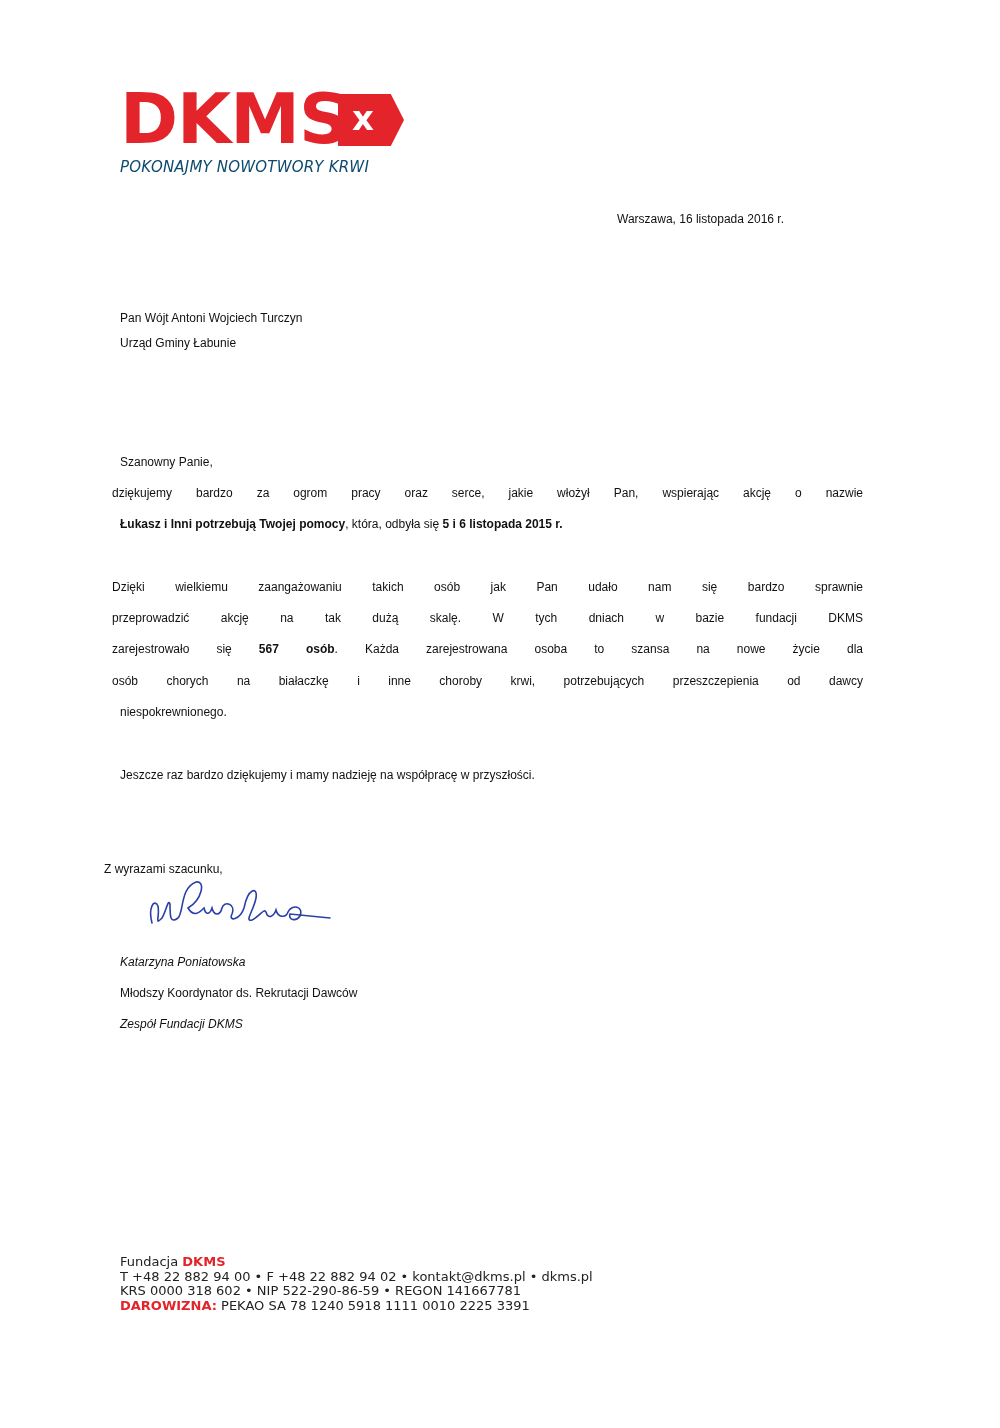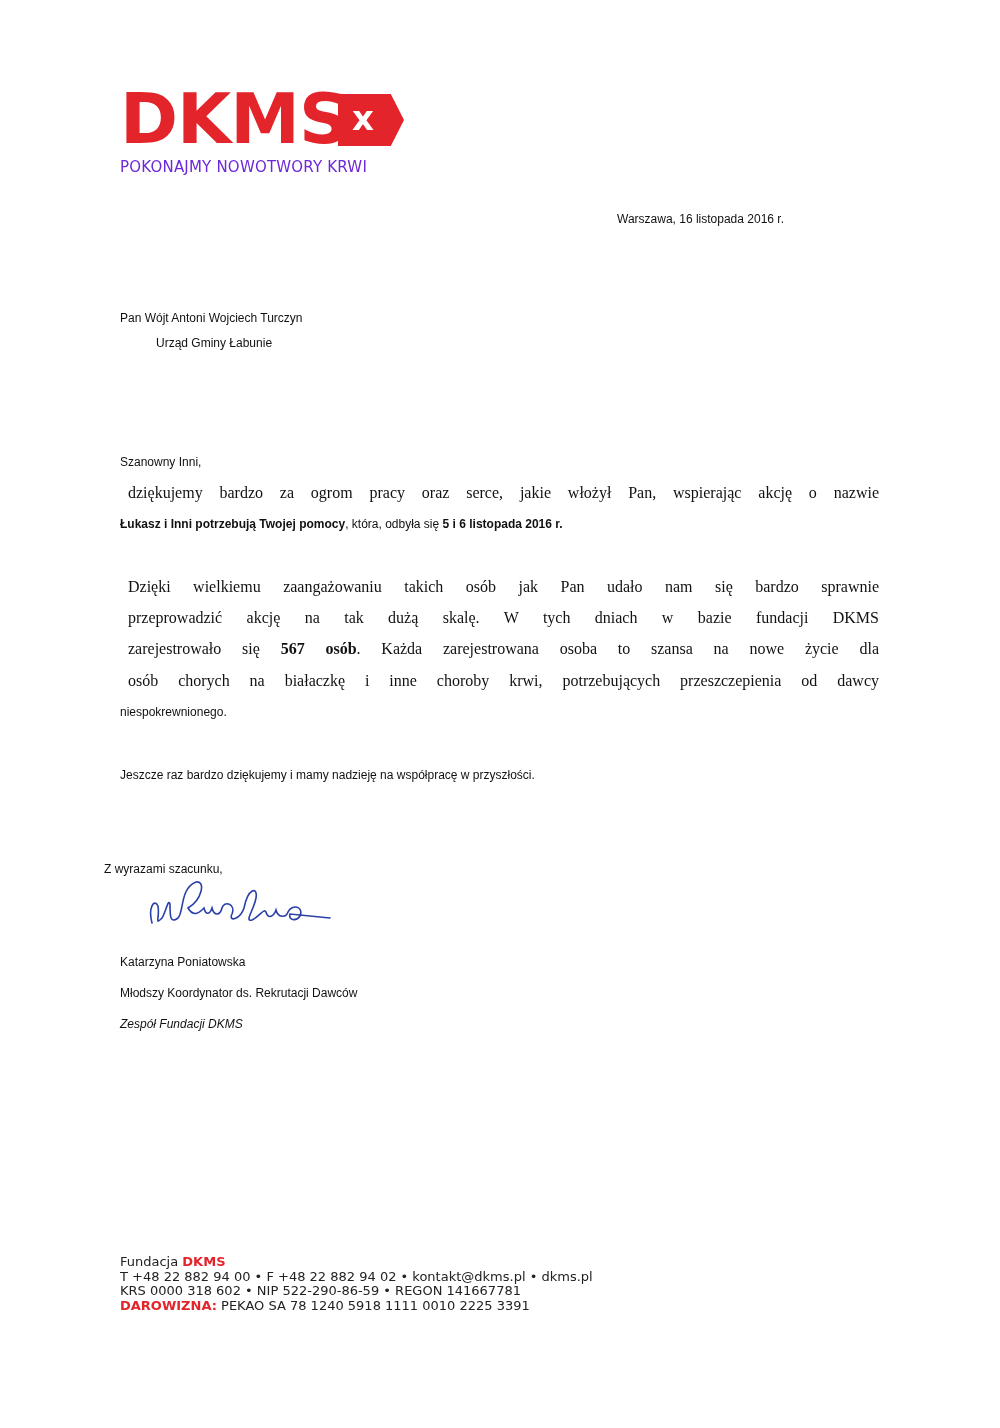--- a/index.html
+++ b/index.html
@@ -15,65 +15,65 @@
     .logo-badge {
       position: absolute; left: 218px; top: 8px; width: 66px; height: 52px; background: #e3242b;
       clip-path: polygon(0 0, 80% 0, 100% 50%, 80% 100%, 0 100%);
     }
     .logo-badge span {
       position: absolute; left: 14px; top: 4px; color: #fff; font-family: "DejaVu Sans", sans-serif;
       font-weight: bold; font-size: 34px; line-height: 40px;
     }
     .logo-tag {
       position: absolute; left: 0; top: 72px; white-space: nowrap; font-family: "DejaVu Sans", sans-serif;
-      font-size: 15px; color: #6d28d9; letter-spacing: 0.2px;
+      font-size: 15px; color: #0c4a6e; letter-spacing: 0.2px; font-style: italic;
     }
     .t { position: absolute; font-size: 12px; line-height: 22px; white-space: nowrap; }
-    .just { position: absolute; left: 128px; width: 751px; font-size: 16px; line-height: 22px; text-align: justify; text-align-last: justify; font-family: Liberation Serif, serif; }
+    .just { position: absolute; left: 112px; width: 751px; font-size: 12px; line-height: 22px; text-align: justify; text-align-last: justify; }
     b { font-weight: bold; }
     .sig { position: absolute; left: 140px; top: 878px; }
     .foot { position: absolute; left: 120px; top: 1255px; font-family: "DejaVu Sans", sans-serif; font-size: 13px; line-height: 14.6px; color: #222; }
     .foot .red { color: #e3242b; font-weight: bold; }
   </style>
 </head>
 <body>
 
 <div class="logo">
   <div class="logo-word">DKMS</div>
   <div class="logo-badge">
       <span>x</span>
     </div>
   <div class="logo-tag">POKONAJMY NOWOTWORY KRWI</div>
 </div>
 
 <div class="t" style="left:617px; top:208px;">Warszawa, 16 listopada 2016 r.</div>
 
 <div class="t" style="left:120px; top:307px;">Pan Wójt Antoni Wojciech Turczyn</div>
-<div class="t" style="left:120px; top:332px;margin-left:36px;">Urząd Gminy Łabunie</div>
+<div class="t" style="left:120px; top:332px;">Urząd Gminy Łabunie</div>
 
-<div class="t" style="left:120px; top:451px;">Szanowny Inni,</div>
+<div class="t" style="left:120px; top:451px;">Szanowny Panie,</div>
 
 <div class="just" style="top:482px;">dziękujemy bardzo za ogrom pracy oraz serce, jakie włożył Pan, wspierając akcję o nazwie</div>
-<div class="t" style="left:120px; top:513px;"><b>Łukasz i Inni potrzebują Twojej pomocy</b><span>, która, odbyła się </span><b>5 i 6 listopada 2016 r.</b></div>
+<div class="t" style="left:120px; top:513px;"><b>Łukasz i Inni potrzebują Twojej pomocy</b><span>, która, odbyła się </span><b>5 i 6 listopada 2015 r.</b></div>
 
 <div class="just" style="top:576px;">Dzięki wielkiemu zaangażowaniu takich osób jak Pan udało nam się bardzo sprawnie</div>
 <div class="just" style="top:607px;">przeprowadzić akcję na tak dużą skalę. W tych dniach w bazie fundacji DKMS</div>
 <div class="just" style="top:638px;"><span>zarejestrowało się </span><b>567 osób</b><span>. Każda zarejestrowana osoba to szansa na nowe życie dla</span></div>
 <div class="just" style="top:670px;">osób chorych na białaczkę i inne choroby krwi, potrzebujących przeszczepienia od dawcy</div>
 <div class="t" style="left:120px; top:701px;">niespokrewnionego.</div>
 
 <div class="t" style="left:120px; top:764px;">Jeszcze raz bardzo dziękujemy i mamy nadzieję na współpracę w przyszłości.</div>
 
 <div class="t" style="left:104px; top:858px;">Z wyrazami szacunku,</div>
 
 <svg class="sig" width="200" height="60" viewBox="0 0 200 60">
   <path d="M12 45 C8 30 14 20 18 28 C20 40 14 48 22 40 C26 34 28 20 30 26 C30 38 30 46 38 40 C44 34 40 10 56 4 C66 2 62 22 48 30 C54 40 60 34 64 30 C66 38 70 36 72 30 C74 38 80 38 82 30 C84 22 96 26 92 36 C88 44 100 42 104 30 C108 10 118 8 116 20 C114 32 104 44 112 42 C120 38 124 30 126 34 C128 42 134 38 136 32 C138 40 146 40 148 34 C152 26 164 28 160 38 C156 44 148 42 150 36 L190 40" fill="none" stroke="#2a3fa8" stroke-width="1.6" stroke-linecap="round"></path>
 </svg>
 
-<div class="t" style="left:120px; top:951px;">Katarzyna Poniatowska</div>
+<div class="t" style="left:120px; top:951px;font-style:italic;">Katarzyna Poniatowska</div>
 <div class="t" style="left:120px; top:982px;">Młodszy Koordynator ds. Rekrutacji Dawców</div>
 <div class="t" style="left:120px; top:1013px;font-style:italic;">Zespół Fundacji DKMS</div>
 
 <div class="foot">
   <div><span>Fundacja </span><span class="red">DKMS</span></div>
   <div>T +48 22 882 94 00 • F +48 22 882 94 02 • kontakt@dkms.pl • dkms.pl</div>
   <div>KRS 0000 318 602 • NIP 522-290-86-59 • REGON 141667781</div>
   <div><span class="red">DAROWIZNA:</span><span> PEKAO SA 78 1240 5918 1111 0010 2225 3391</span></div>
 </div>
 

